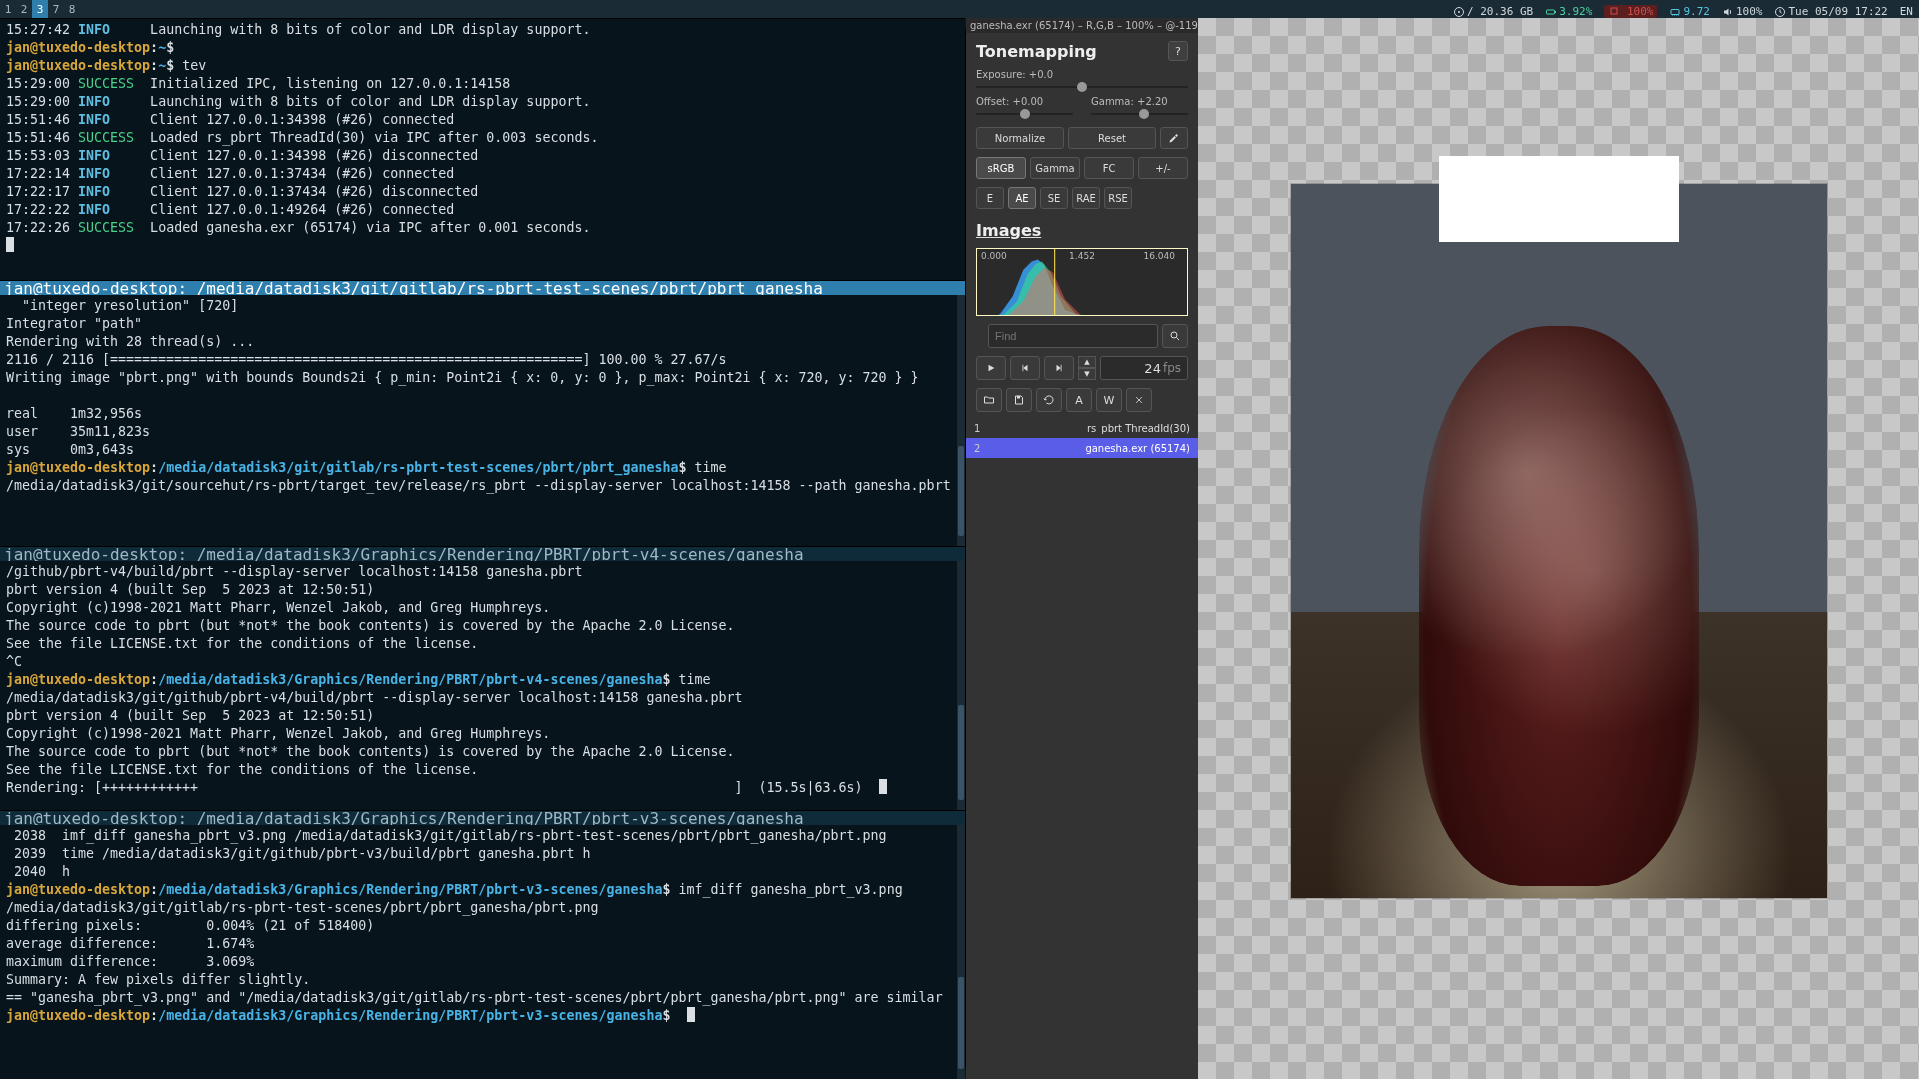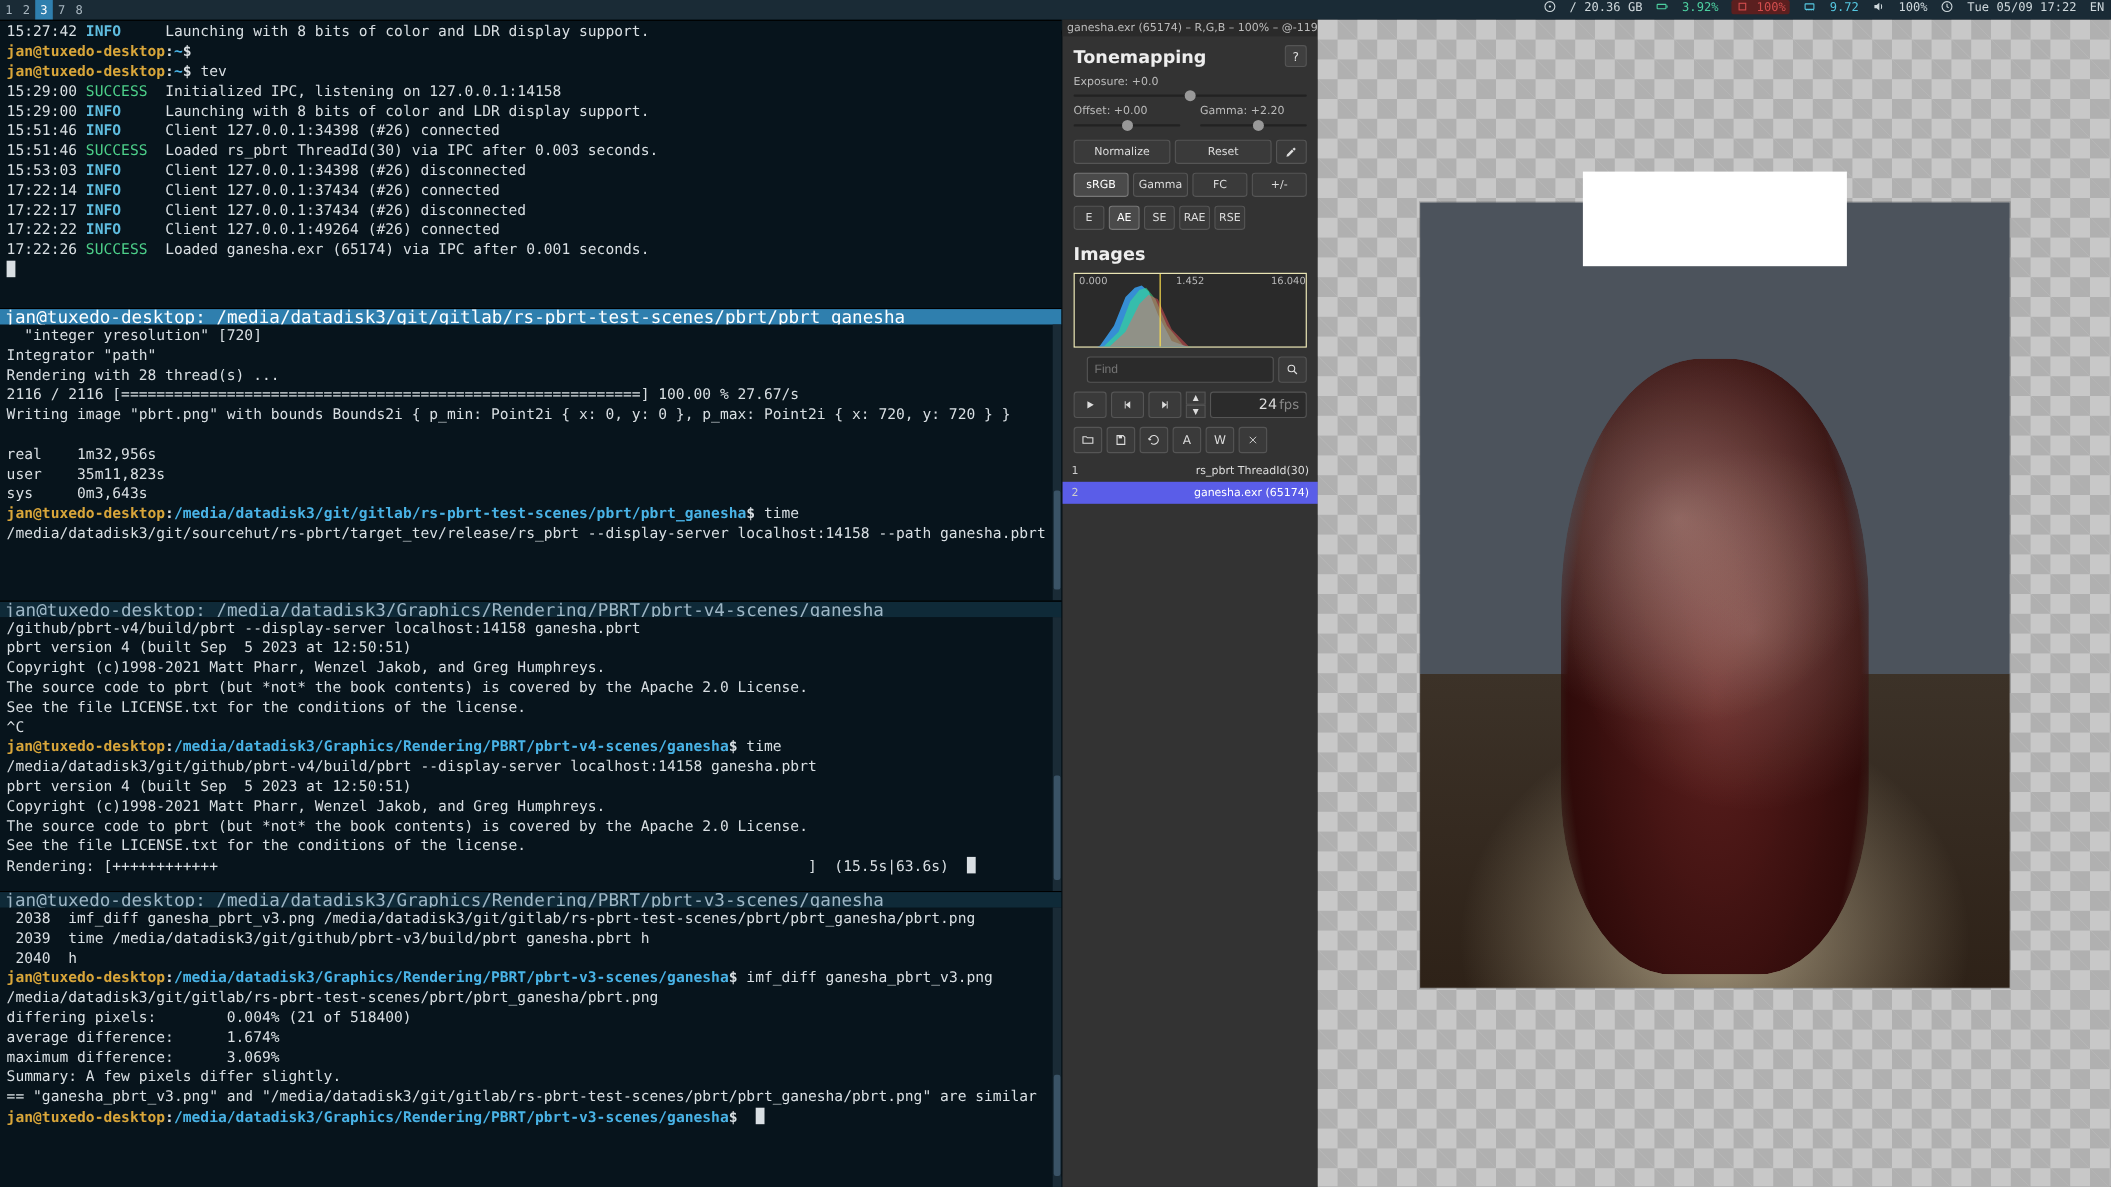--- a/index.html
+++ b/index.html
@@ -5,21 +5,21 @@
   * { margin: 0; padding: 0; box-sizing: border-box; }
   html, body { width: 1919px; height: 1079px; overflow: hidden; font-family: "DejaVu Sans Mono", "Liberation Mono", monospace; background: #0a1820; color: #cfd8dc; font-size: 13px; }
   .root { display: flex; flex-direction: column; height: 100%; }
 
   
   .topbar { height: 18px; width: 100%; background: #1a2b36; display: flex; align-items: center; font-size: 11px; color: #a9b7c0; user-select: none; }
   .workspaces { display: flex; height: 100%; }
   .workspace { width: 16px; height: 100%; display: flex; align-items: center; justify-content: center; cursor: pointer; }
   .workspace.active { background: #2f7fae; color: #fff; }
   .tb-spacer { flex: 1; }
-  .tb-item { display: flex; align-items: flex-start; padding: 0 6px; height: 100%; gap: 12px; }
+  .tb-item { display: flex; align-items: flex-end; padding: 0 6px; height: 100%; gap: 2px; }
   .tb-green { color: #4dd0a0; }
   .tb-red   { color: #d24d4d; background: #5b1f1f; border-radius: 2px; padding: 0 4px; }
   .tb-cyan  { color: #55c7e0; }
   .tb-grey  { color: #cfd8dc; }
   .tb-lang  { padding: 0 6px; }
   svg.ico { width: 12px; height: 12px; }
 
   
   .main { flex: 1; display: flex; min-height: 0; }
   .terms { width: 966px; display: flex; flex-direction: column; min-height: 0; border-right: 1px solid #000; border-radius: 15px; }
@@ -54,25 +54,25 @@
   .tev-row { padding: 4px 10px 0 10px; }
   .tev-row2 { display: flex; gap: 18px; }
   .tev-label { color: #bbb; font-size: 10px; margin-bottom: 2px; display: block; }
   .tev-slider { position: relative; height: 10px; margin-top: 2px; }
   .tev-track { position: absolute; top: 4px; left: 0; right: 0; height: 2px; background: #222; border-radius: 1px; }
   .tev-knob { position: absolute; top: 0; width: 10px; height: 10px; background: #999; border-radius: 50%; transform: translateX(-50%); cursor: grab; }
   .tev-btnrow { display: flex; gap: 4px; padding: 8px 10px 0 10px; }
   .tev-btn { flex: 1; height: 22px; background: #3a3a3a; border: 1px solid #555; border-radius: 3px; color: #ddd; display: flex; align-items: center; justify-content: center; font-size: 10px; cursor: pointer; }
   .tev-btn.sm { flex: 0 0 28px; }
   .tev-btn.active { background: #4a4a4a; border-color: #777; color: #fff; }
-  .tev-section { padding: 12px 10px 4px 10px; }
+  .tev-section { padding: 12px 10px 4px 10px; text-decoration: underline; }
   .tev-section h2 { font-size: 16px; font-weight: 600; color: #eee; }
   .histo { margin: 4px 10px 0 10px; height: 68px; background: #2a2a2a; border: 1px solid #fef9c3; position: relative; overflow: hidden; }
   .histo .lbl { position: absolute; top: 2px; font-size: 9px; color: #bbb; }
-  .histo .lbl.l { left: 4px; } .histo .lbl.m { left: 50%; transform: translateX(-50%);} .histo .lbl.r { right: 0; }
+  .histo .lbl.l { left: 4px; } .histo .lbl.m { left: 50%; transform: translateX(-50%);} .histo .lbl.r { right: 12px; }
   .histo svg { position: absolute; inset: 0; }
   .findrow { display: flex; gap: 4px; padding: 8px 10px 0 22px; }
   .find { flex: 1; height: 24px; background: #2b2b2b; border: 1px solid #555; border-radius: 3px; color: #ccc; padding: 0 6px; font-size: 11px; }
   .fpsrow { display: flex; gap: 4px; padding: 8px 10px 0 10px; align-items: center; }
   .icon-btn { width: 30px; height: 24px; background: #3a3a3a; border: 1px solid #555; border-radius: 3px; color: #ddd; display: flex; align-items: center; justify-content: center; cursor: pointer; }
   .icon-btn.sm { width: 26px; }
   .fps-spin { width: 18px; height: 24px; display: flex; flex-direction: column; }
   .fps-spin div { flex:1; background:#3a3a3a; border:1px solid #555; display:flex; align-items:center; justify-content:center; font-size:7px; cursor:pointer; }
   .fps-display { flex:1; height:24px; background:#2b2b2b; border:1px solid #555; border-radius:3px; display:flex; align-items:center; justify-content:flex-end; padding:0 6px; color:#888; font-size:12px; }
   .fps-display .n { color:#ddd; font-size:13px; margin-right:2px; }

